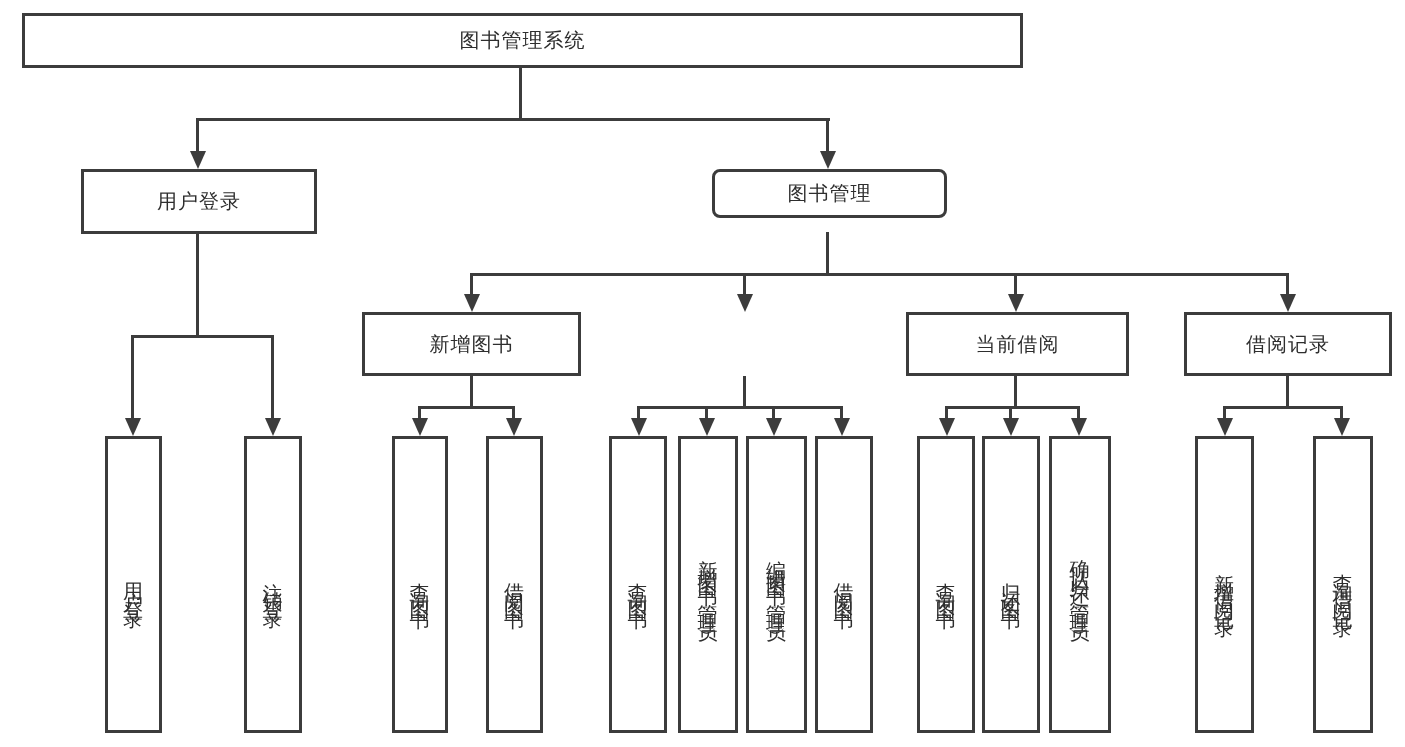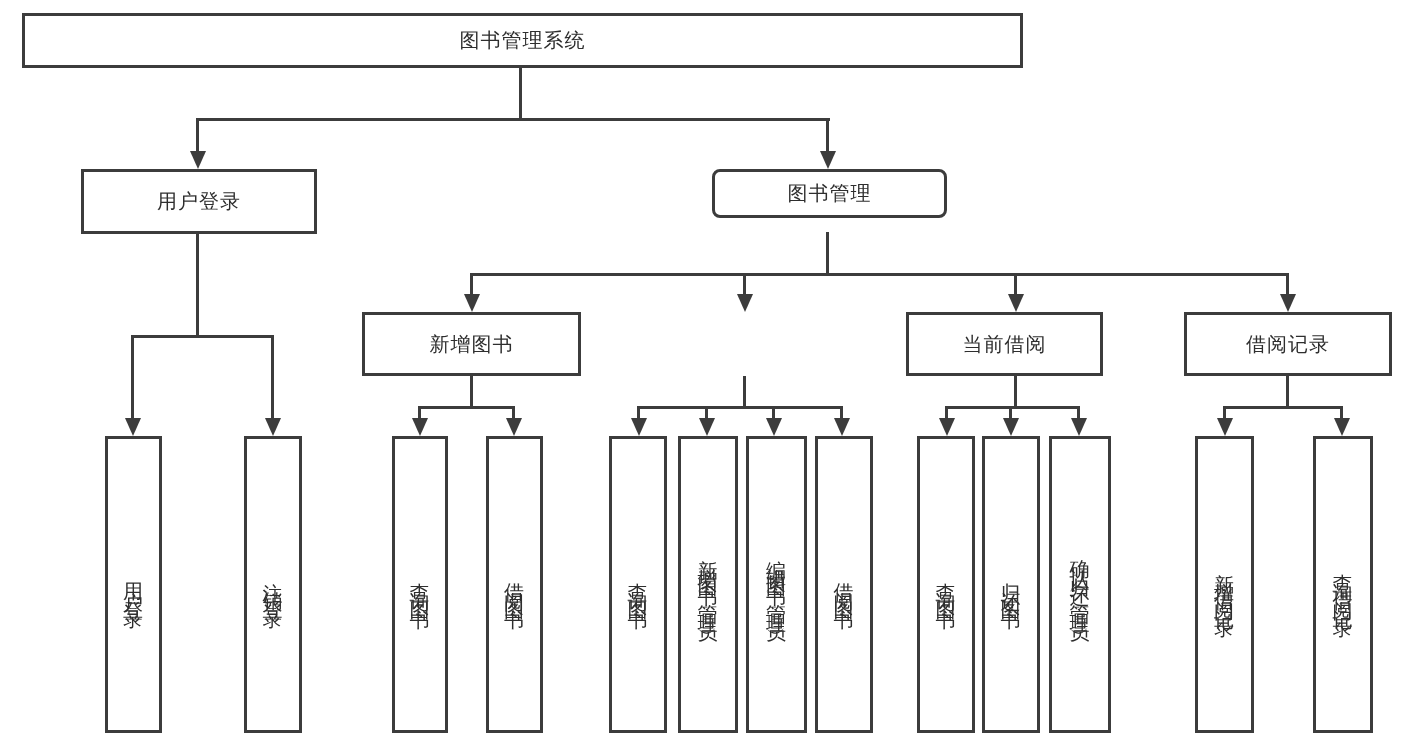--- a/index.html
+++ b/index.html
@@ -38,21 +38,21 @@
 
   <div class="box" style="left:22px;top:13px;width:1001px;height:55px;">图书管理系统</div>
 
   <div class="box" style="left:81px;top:169px;width:236px;height:65px;">用户登录</div>
 
   <div class="box" style="left:712px;top:169px;width:235px;height:49px;border-radius:8px;">图书管理</div>
 
   <div class="box" style="left:362px;top:312px;width:219px;height:64px;">新增图书</div>
 
 
-  <div class="box" style="left:906px;top:312px;width:197px;height:64px;">当前借阅</div>
+  <div class="box" style="left:906px;top:312px;width:223px;height:64px;">当前借阅</div>
 
   <div class="box" style="left:1184px;top:312px;width:208px;height:64px;">借阅记录</div>
 
   <div class="box leaf" style="left:105px;top:436px;width:57px;height:297px;">
     <span class="vtext">用户登录</span>
   </div>
   <div class="box leaf" style="left:244px;top:436px;width:58px;height:297px;">
     <span class="vtext">注销登录</span>
   </div>
 

